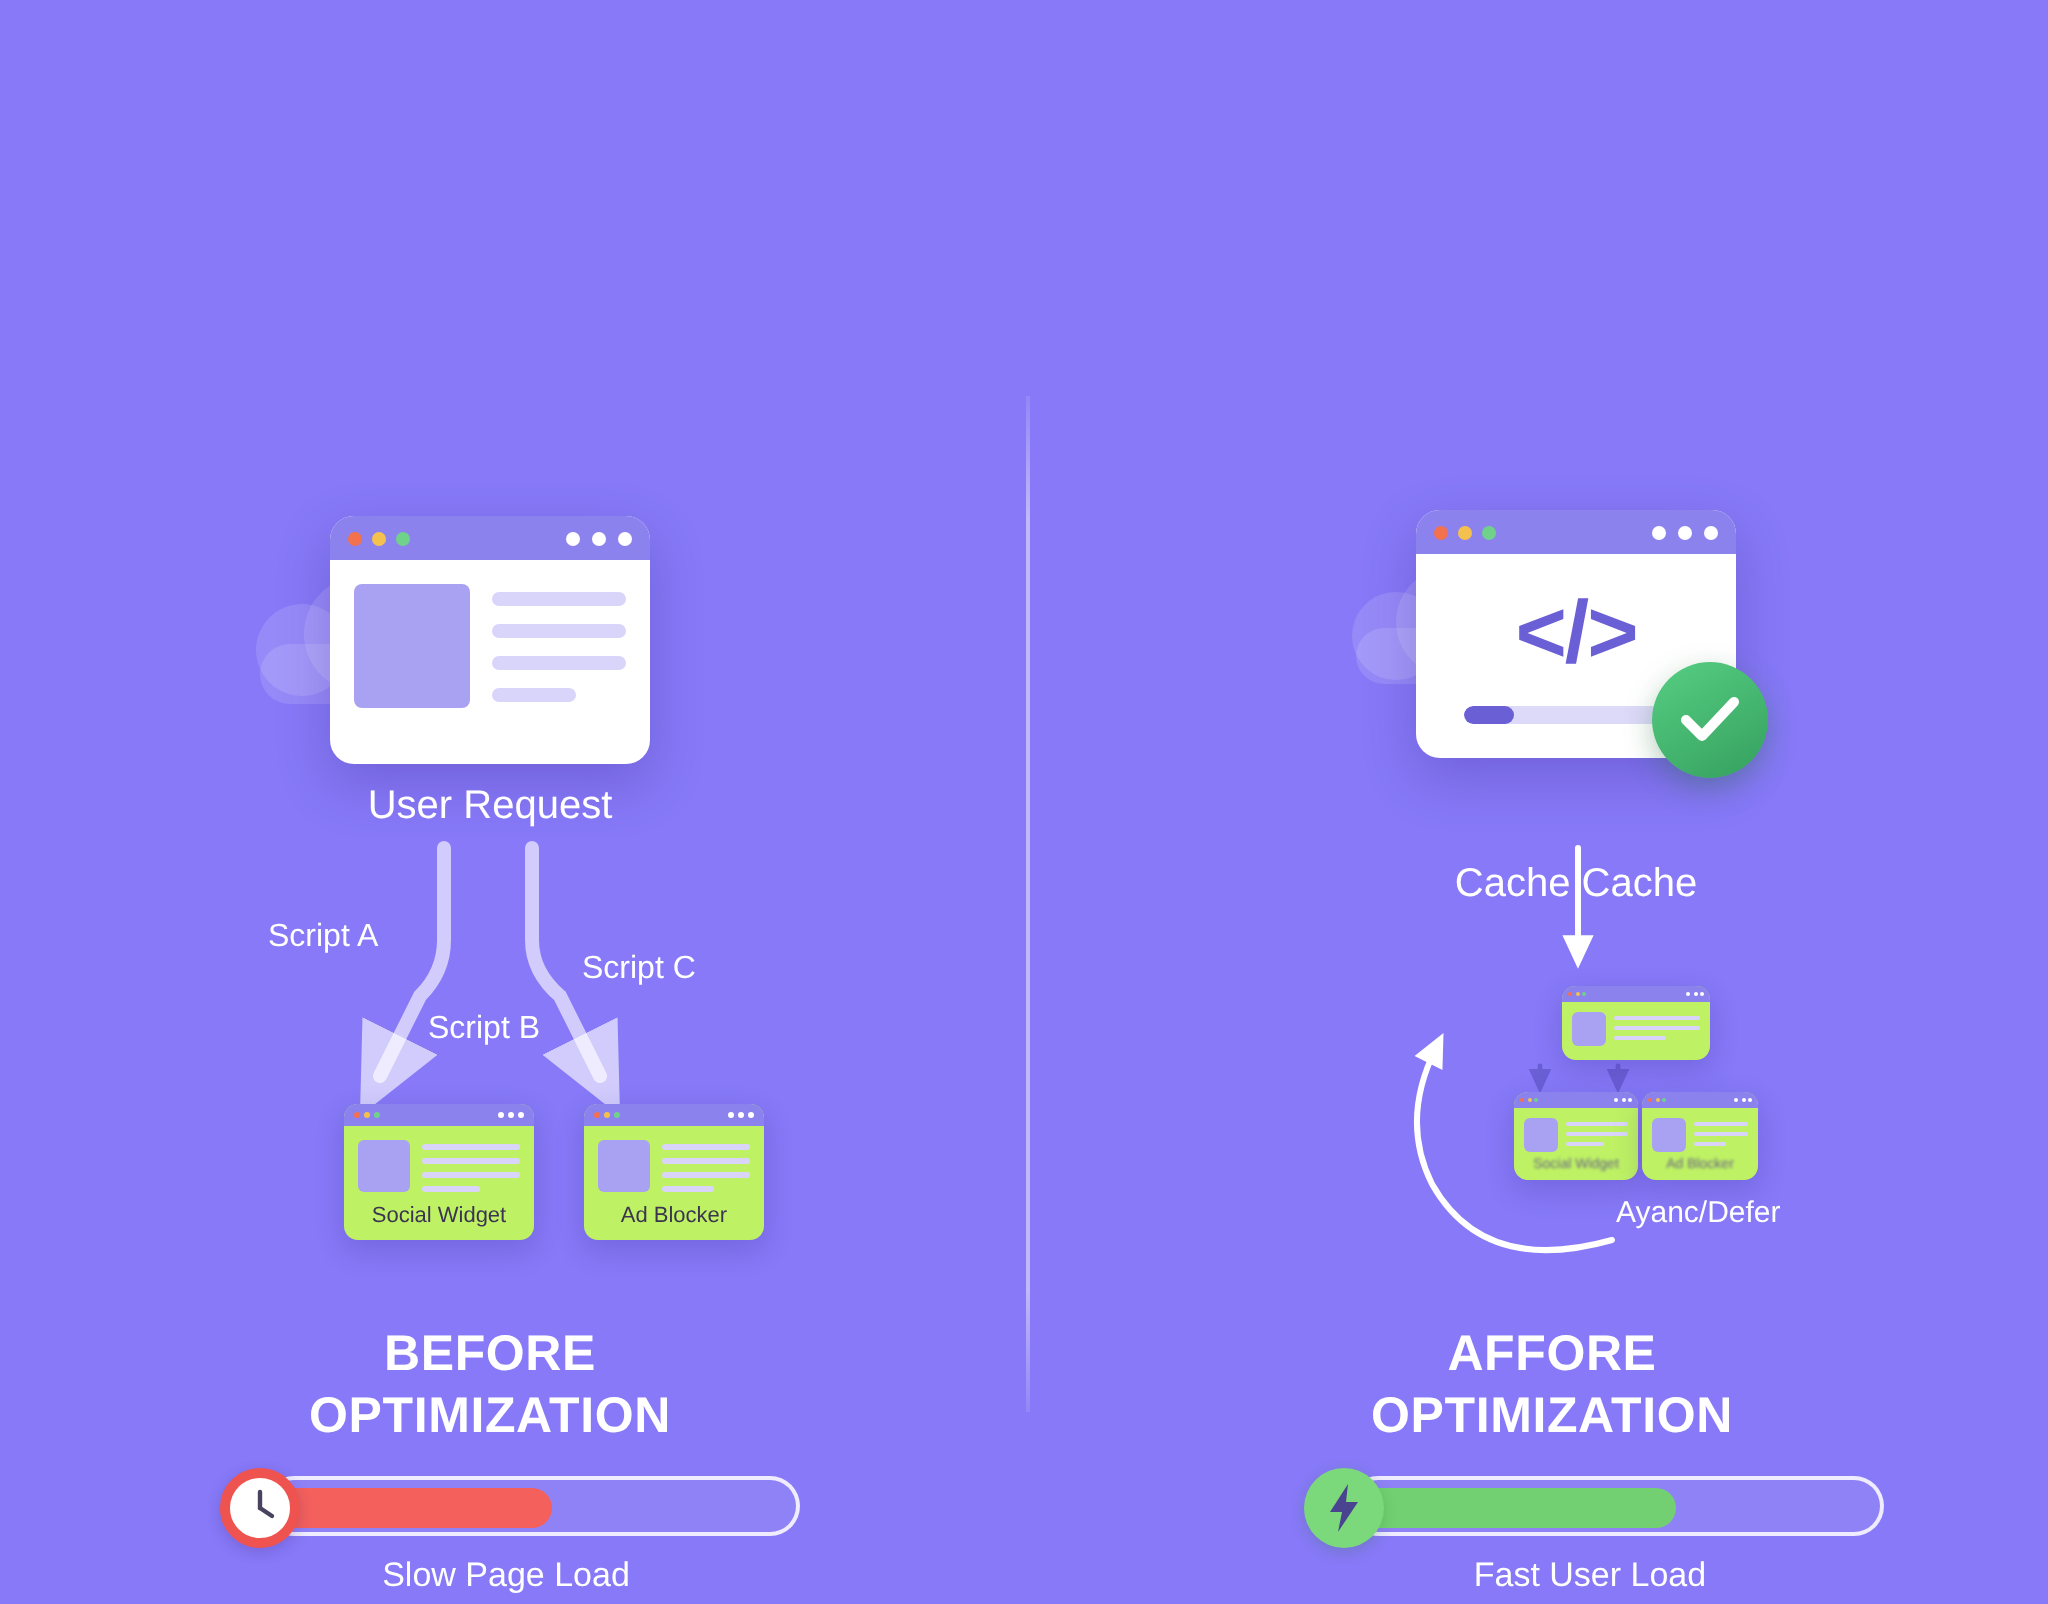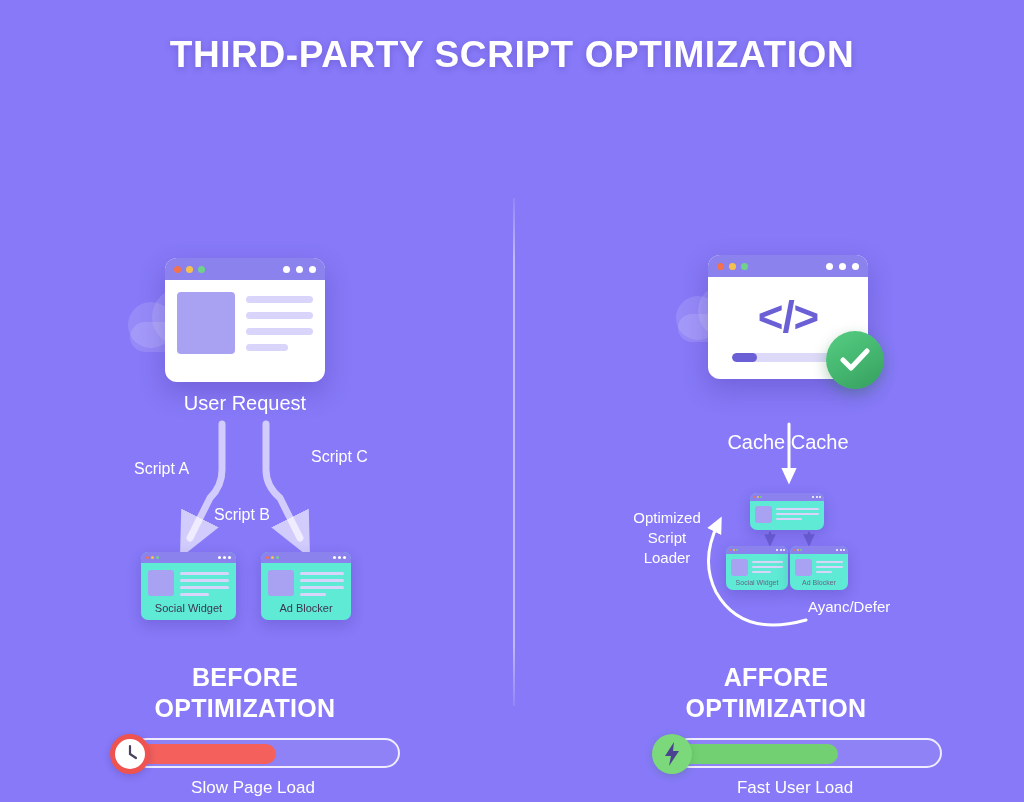--- a/index.html
+++ b/index.html
@@ -161,30 +161,31 @@
   }
 
   
   .script-label {
     position: absolute;
     font-size: 16px;
     color: #ffffff;
     white-space: nowrap;
   }
   .lab-a { left: 134px; top: 460px; }
-  .lab-c { left: 291px; top: 448px; margin-left: 20px; }
+  .lab-c { left: 291px; top: 476px; }
   .lab-b { left: 214px; top: 506px; }
 
   
   .card {
     position: absolute;
-    background: #5eead4;
+    background: #bef264;
     border-radius: 7px;
     box-shadow: 0 5px 14px rgba(52,32,135,0.22);
     overflow: hidden;
+    margin-left: 31px;
   }
   .card-bar {
     position: relative;
     height: 11px;
     background: #8c82ee;
   }
   .card-bar .cdots-l { position: absolute; left: 5px; top: 4px; display: flex; gap: 2px; }
   .card-bar .cdots-r { position: absolute; right: 5px; top: 4px; display: flex; gap: 2px; }
   .cdot { width: 3px; height: 3px; border-radius: 50%; }
 
@@ -302,21 +303,20 @@
     text-align: center;
     font-size: 17px;
     color: #ffffff;
   }
 </style>
 </head>
 <body>
 
 <div id="infographic">
 
-  <div class="main-title">THIRD-PARTY SCRIPT OPTIMIZATION</div>
 
   <div class="divider"></div>
 
   <svg class="svg-layer" viewBox="0 0 1024 802" width="1024" height="802">
     <defs>
       <marker id="ah-thick" markerWidth="7" markerHeight="7" refX="3.2" refY="3.4" orient="auto" markerUnits="strokeWidth">
         <path d="M0,0.4 L6.4,3.4 L0,6.4 z" fill="rgba(255,255,255,0.62)"></path>
       </marker>
       <marker id="ah-thin" markerWidth="6" markerHeight="6" refX="2.8" refY="3" orient="auto" markerUnits="strokeWidth">
         <path d="M0,0.4 L5.6,3 L0,5.6 z" fill="#ffffff"></path>
@@ -544,25 +544,20 @@
       <div class="card-thumb"></div>
       <div class="card-lines">
         <div class="card-line"></div>
         <div class="card-line"></div>
         <div class="card-line short"></div>
       </div>
     </div>
     <div class="card-label">Ad Blocker</div>
   </div>
 
-  <div class="loader-label">
-    <span>Optimized</span><br>
-    <span>Script</span><br>
-    <span>Loader</span>
-  </div>
 
   <div class="defer-label">Ayanc/Defer</div>
 
   <div class="section-heading head-right">
     <span>AFFORE</span><br>
     <span>OPTIMIZATION</span>
   </div>
 
   <div class="meter meter-right">
     <div class="meter-track"></div>

